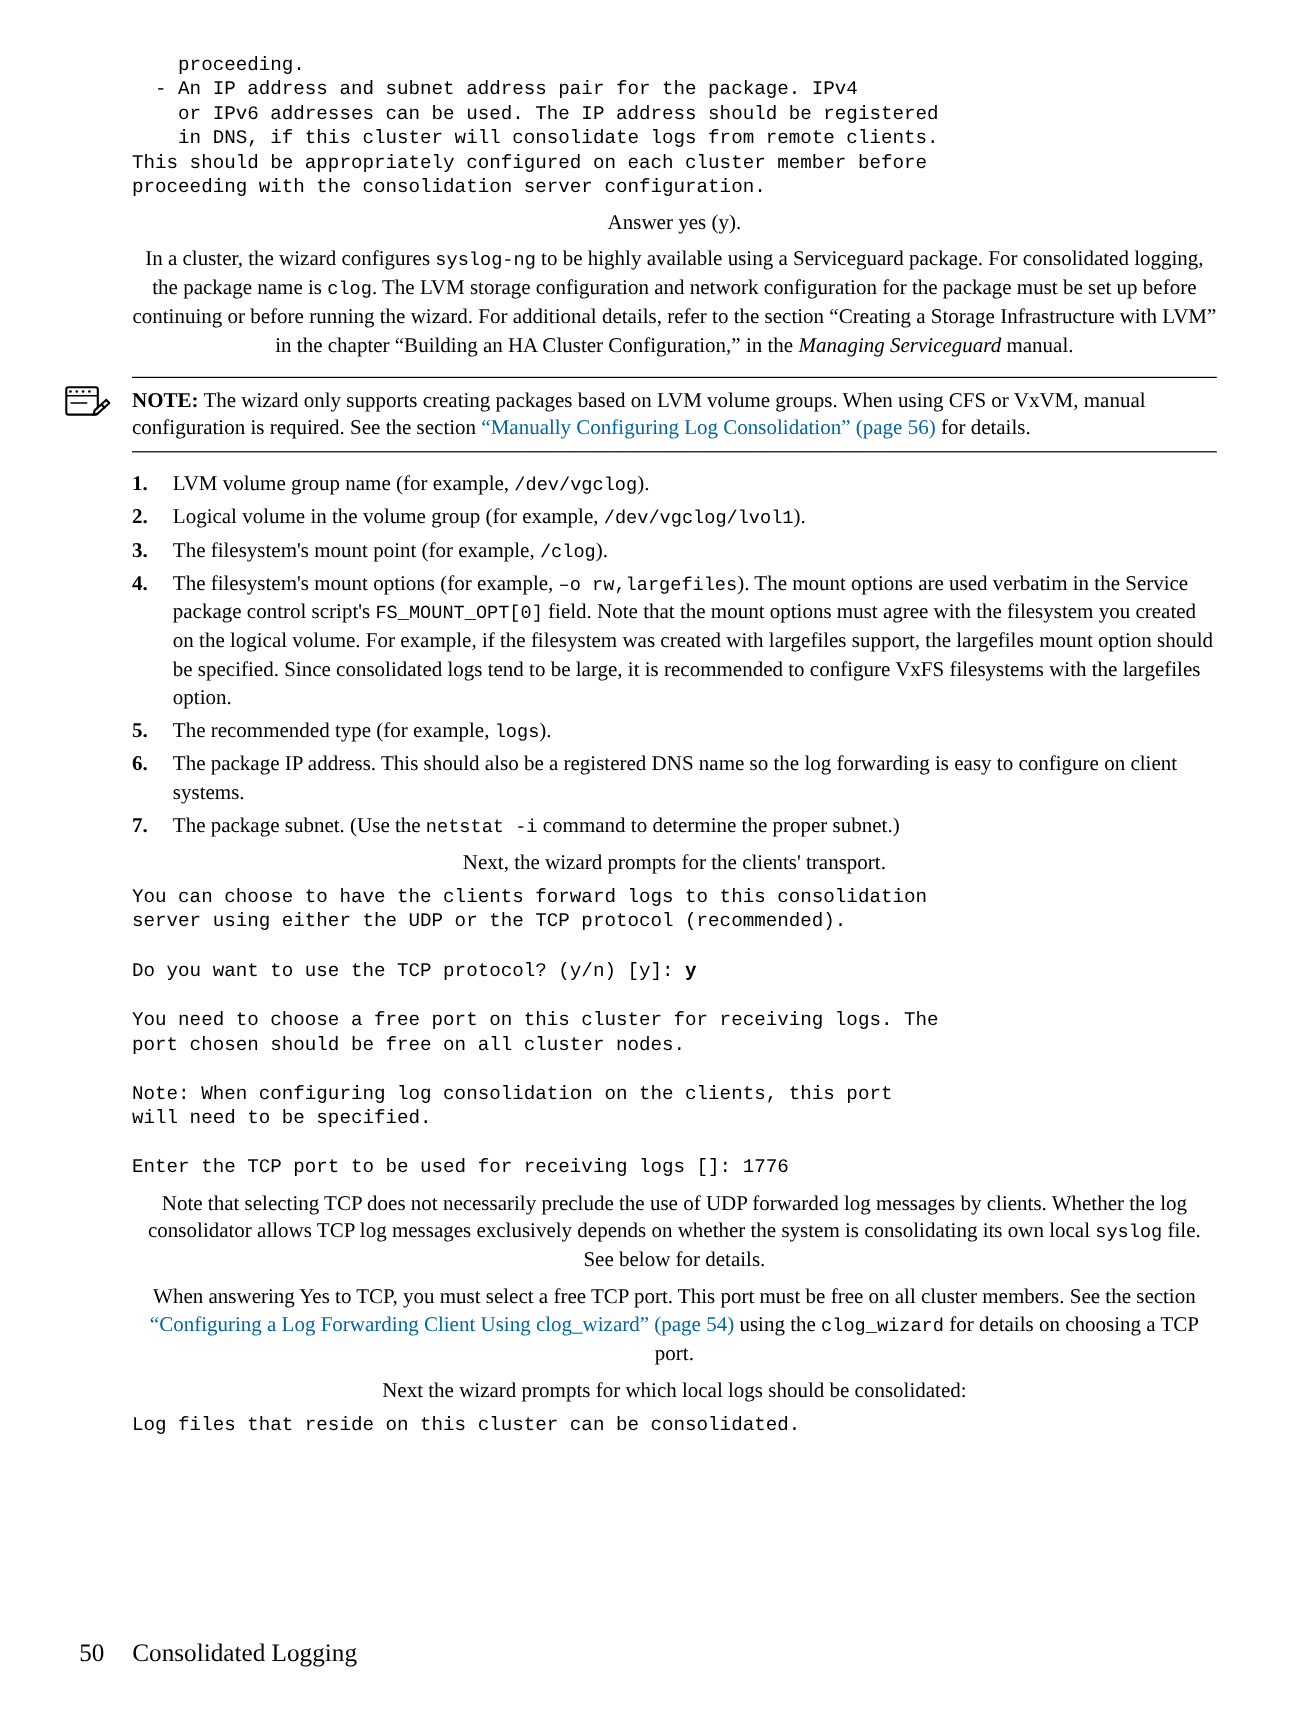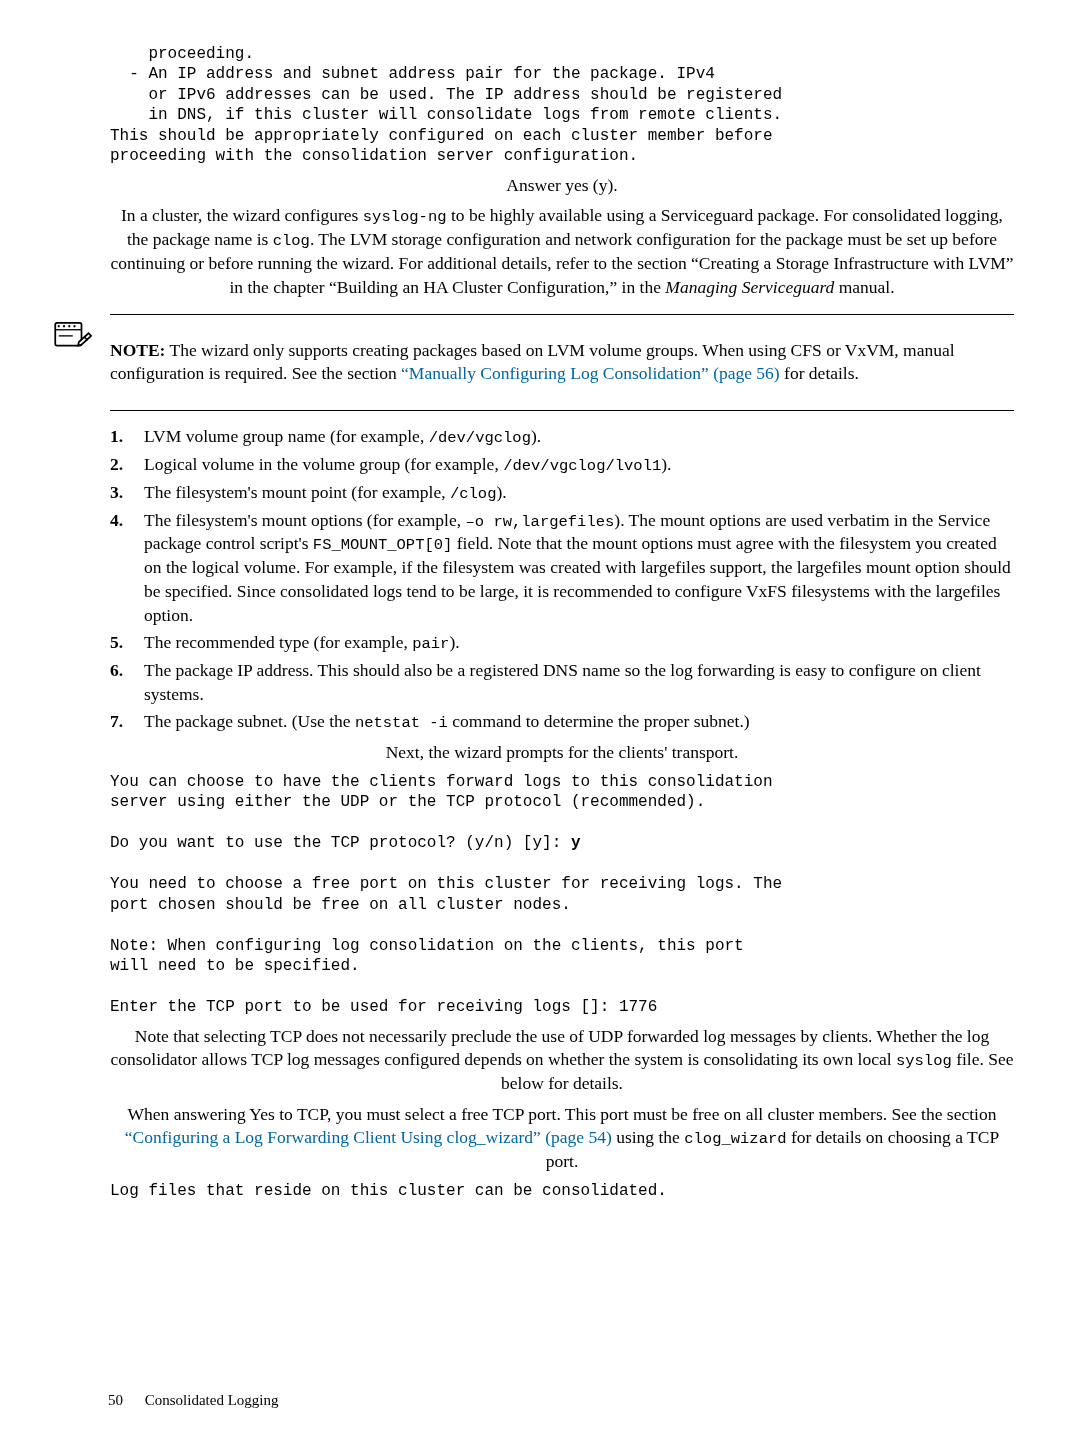--- a/index.html
+++ b/index.html
@@ -19,21 +19,21 @@
     font-size: 16px;
     line-height: 1.28;
     white-space: pre;
     margin: 4px 0;
   }
   p { margin: 7px 0; text-align: center; }
   .indent-block { margin-left: 0px; }
   .note-box {
     border-top: 1px solid #000;
     border-bottom: 1px solid #000;
-    padding: 24px 0;
+    padding: 7px 0;
     margin: 14px 0 14px 0;
     position: relative;
   }
   .note-icon {
     position: absolute;
     left: -60px;
     top: 2px;
     width: 42px;
     height: 36px;
   }
@@ -56,24 +56,23 @@
     text-align: left;
     flex-shrink: 0;
   }
   ol.numlist .body { flex: 1; }
   code {
     font-family: Liberation Mono, monospace;
     font-size: 15.5px;
   }
   .footer {
     position: absolute;
-    bottom: 28px;
+    bottom: 47px;
     left: 66px;
-    font-size: 15px;
-    margin-left: 42px;
+    font-size: 21px;
   }
   .footer .pnum { margin-right: 18px; }
   .bold {font-weight:bold;}
 </style>
 </head>
 <body>
 
 <div class="indent-block">
   <div class="mono">    proceeding.
   - An IP address and subnet address pair for the package. IPv4
@@ -120,21 +119,21 @@
     <li>
       <span class="num">3.</span>
       <span class="body"><span>The filesystem's mount point (for example, </span><code>/clog</code><span>).</span></span>
     </li>
     <li>
       <span class="num">4.</span>
       <span class="body"><span>The filesystem's mount options (for example, </span><code>–o rw,largefiles</code><span>). The mount options are used verbatim in the Service package control script's </span><code>FS_MOUNT_OPT[0]</code><span> field. Note that the mount options must agree with the filesystem you created on the logical volume. For example, if the filesystem was created with largefiles support, the largefiles mount option should be specified. Since consolidated logs tend to be large, it is recommended to configure VxFS filesystems with the largefiles option.</span></span>
     </li>
     <li>
       <span class="num">5.</span>
-      <span class="body"><span>The recommended type (for example, </span><code>pair</code><span>).</span></span>
+      <span class="body"><span>The recommended type (for example, </span><code>logs</code><span>).</span></span>
     </li>
     <li>
       <span class="num">6.</span>
       <span class="body"><span>The package IP address. This should also be a registered DNS name so the log forwarding is easy to configure on client systems.</span></span>
     </li>
     <li>
       <span class="num">7.</span>
       <span class="body"><span>The package subnet. (Use the </span><code>netstat -i</code><span> command to determine the proper subnet.)</span></span>
     </li>
   </ol>
@@ -148,27 +147,28 @@
 
 You need to choose a free port on this cluster for receiving logs. The
 port chosen should be free on all cluster nodes.
 
 Note: When configuring log consolidation on the clients, this port
 will need to be specified.
 
 Enter the TCP port to be used for receiving logs []: 1776</span></div>
 
   <p>
-    <span>Note that selecting TCP does not necessarily preclude the use of UDP forwarded log messages by clients. Whether the log consolidator allows TCP log messages configured depends on whether the system is consolidating its own local </span><code>syslog</code><span> file. See below for details.</span>
+    <span>Note that selecting TCP does not necessarily preclude the use of UDP forwarded log messages by clients. Whether the log consolidator allows TCP log messages exclusively depends on whether the system is consolidating its own local </span><code>syslog</code><span> file. See below for details.</span>
   </p>
 
   <p>
     <span>When answering Yes to TCP, you must select a free TCP port. This port must be free on all cluster members. See the section </span><span class="link">“Configuring a Log Forwarding Client Using clog_wizard” (page 54)</span><span> using the </span><code>clog_wizard</code><span> for details on choosing a TCP port.</span>
   </p>
 
+  <p>Next the wizard prompts for which local logs should be consolidated:</p>
 
   <div class="mono">Log files that reside on this cluster can be consolidated.</div>
 </div>
 
 <div class="footer">
   <span class="pnum">50</span>
   <span>Consolidated Logging</span>
 </div>
 
 </body></html>

